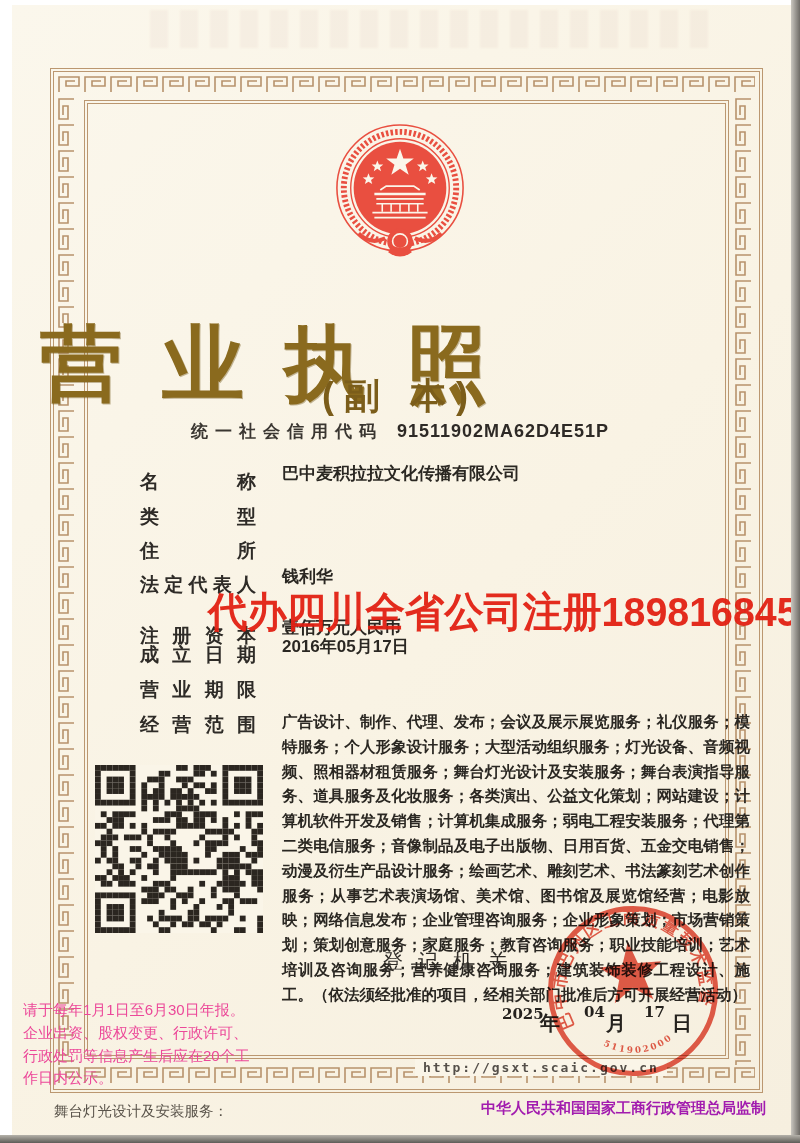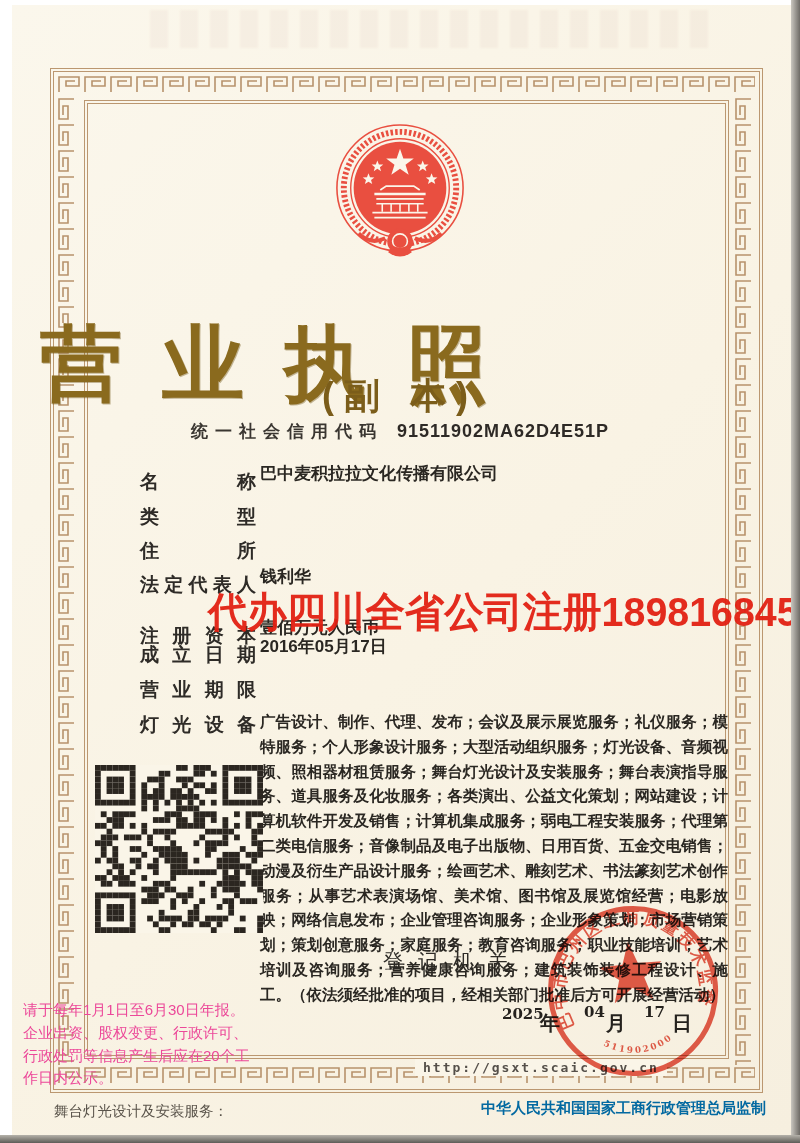--- a/index.html
+++ b/index.html
@@ -28,21 +28,21 @@
          text-shadow:1px 1px 0 rgba(110,82,20,.4);margin-top:34px;}
   .subtitle{left:0;top:372px;width:800px;text-align:center;font-size:36px;font-weight:700;
             color:#7b5d1a;letter-spacing:10px;z-index:3;}
   .credit-line{left:0;top:420px;width:800px;display:flex;justify-content:center;align-items:baseline;gap:14px;z-index:3;text-align:center;}
   .credit-label{font-size:17px;font-weight:700;color:#3a3631;letter-spacing:7px;}
   .credit-code{font-family:Liberation Sans, sans-serif;font-size:18px;font-weight:700;color:#2e2a26;letter-spacing:1px;}
   
   .frow{position:absolute;left:140px;display:flex;align-items:flex-start;z-index:3;}
   .flabel{width:116px;font-size:19px;font-weight:700;color:#2e2b27;
           text-align:justify;text-align-last:justify;text-justify:inter-character;flex:0 0 116px;}
-  .fvalue{margin-left:4px;margin-top:-7px;font-size:17px;font-weight:600;color:#2a2722;white-space:nowrap;}
+  .fvalue{margin-left:26px;margin-top:-7px;font-size:17px;font-weight:600;color:#2a2722;white-space:nowrap;}
   .scope .fvalue{white-space:normal;width:468px;font-size:15.5px;line-height:1.6;text-align:justify;margin-top:-2px;}
   
   .qr{left:95px;top:765px;width:168px;height:168px;z-index:3;}
   
   .reg-label{left:383px;top:948px;font-size:20px;font-weight:400;color:#2e2b27;letter-spacing:15px;z-index:3;}
   .dpart{position:absolute;z-index:4;color:#25221e;}
   .dnum{font-family:"DejaVu Serif",serif;font-size:15px;font-weight:700;}
   .dunit{font-size:20px;font-weight:700;}
   
   .seal{left:535px;top:893px;width:196px;height:196px;z-index:5;mix-blend-mode:multiply;
@@ -50,21 +50,21 @@
   
   .watermark{left:208px;top:585px;font-size:41px;font-weight:700;color:rgba(226,32,18,.95);
              white-space:nowrap;transform:scaleX(.96);transform-origin:left;z-index:7;}
   
   .note{left:23px;top:999px;width:238px;font-size:15px;line-height:1.52;color:#ec4899;
         white-space:pre-line;z-index:4;font-weight:500;}
   .url-box{left:415px;top:1059px;background:#faf5e8;padding:1px 8px;z-index:4;
            font-family:"DejaVu Sans Mono",monospace;font-size:13px;font-weight:700;
            letter-spacing:2px;color:#55504a;}
   .footer-left{left:54px;top:1102px;font-size:14.5px;color:#5a544b;z-index:3;}
-  .footer-right{left:470px;top:1099px;width:296px;text-align:right;font-size:15px;font-weight:600;color:#0369a1;z-index:3;}
+  .footer-right{left:470px;top:1099px;width:296px;text-align:right;font-size:15px;font-weight:600;color:#a21caf;z-index:3;}
 </style>
 </head>
 <body>
 
 <div class="abs paper"></div>
 <div class="abs artifact"></div>
 <div class="abs edge-right"></div>
 <div class="abs edge-bottom"></div>
 
 <div class="abs line-rect frame-outer"></div>
@@ -151,21 +151,21 @@
   <span class="fvalue">壹佰万元人民币</span>
 </div>
 <div class="frow" style="top:642px">
   <span class="flabel">成立日期</span>
   <span class="fvalue">2016年05月17日</span>
 </div>
 <div class="frow" style="top:677px">
   <span class="flabel">营业期限</span>
 </div>
 <div class="frow scope" style="top:712px">
-  <span class="flabel">灯光设备</span>
+  <span class="flabel">经营范围</span>
   <span class="fvalue">广告设计、制作、代理、发布；会议及展示展览服务；礼仪服务；模特服务；个人形象设计服务；大型活动组织服务；灯光设备、音频视频、照相器材租赁服务；舞台灯光设计及安装服务；舞台表演指导服务、道具服务及化妆服务；各类演出、公益文化策划；网站建设；计算机软件开发及销售；计算机集成服务；弱电工程安装服务；代理第二类电信服务；音像制品及电子出版物、日用百货、五金交电销售；动漫及衍生产品设计服务；绘画艺术、雕刻艺术、书法篆刻艺术创作服务；从事艺术表演场馆、美术馆、图书馆及展览馆经营；电影放映；网络信息发布；企业管理咨询服务；企业形象策划；市场营销策划；策划创意服务；家庭服务；教育咨询服务；职业技能培训；艺术培训及咨询服务；营养健康咨询服务；建筑装饰装修工程设计、施工。（依法须经批准的项目，经相关部门批准后方可开展经营活动）</span>
 </div>
 
 <div class="abs qr">
   <svg id="qr-svg" width="168" height="168" viewBox="0 0 29 29">
       <rect width="29" height="29" fill="#faf5e8"></rect>
       <rect x="0" y="0" width="1" height="1" fill="#2b2620"></rect>
       <rect x="1" y="0" width="1" height="1" fill="#2b2620"></rect>
       <rect x="2" y="0" width="1" height="1" fill="#2b2620"></rect>
       <rect x="3" y="0" width="1" height="1" fill="#2b2620"></rect>

